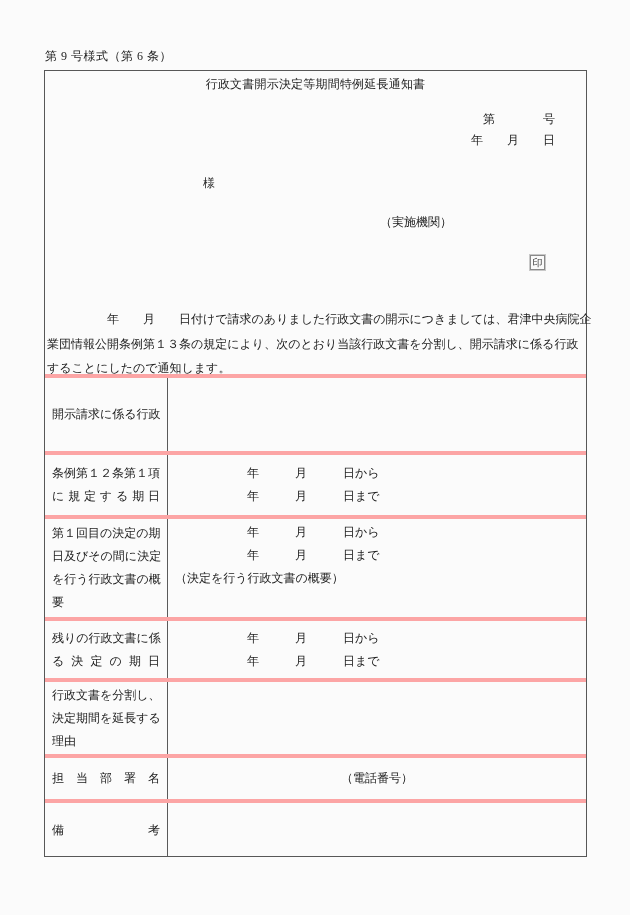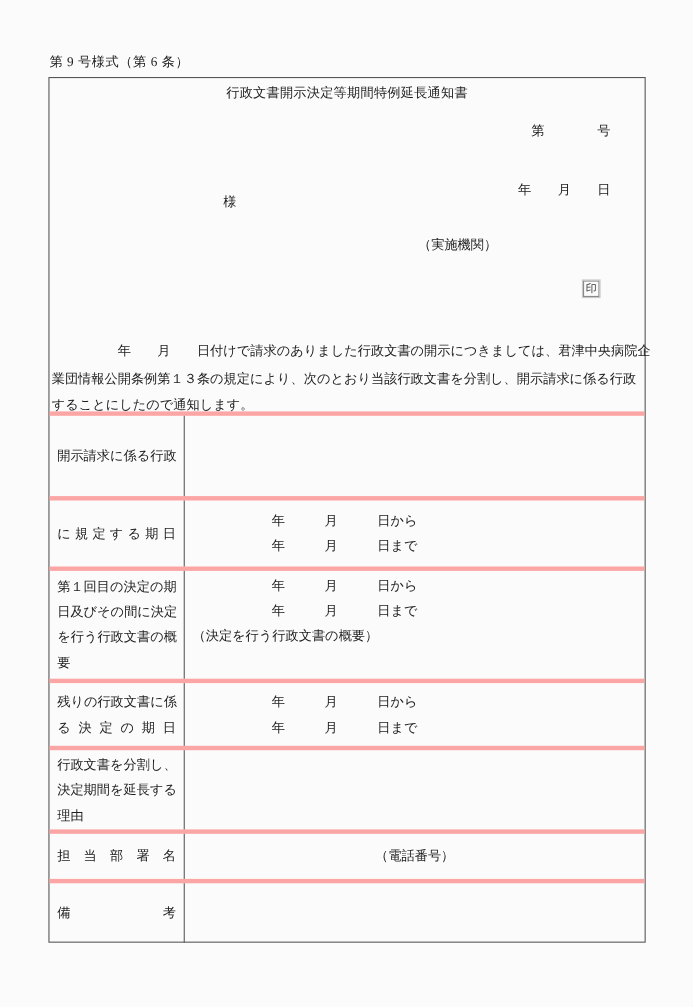--- a/index.html
+++ b/index.html
@@ -26,21 +26,21 @@
   .doc-title{
     position:absolute;top:5px;left:0;right:0;
     text-align:center;letter-spacing:0.2px;
   }
   .doc-number-line{
     position:absolute;top:40px;left:0;right:31px;
     text-align:right;white-space:pre;
   }
   .doc-date-line{
     position:absolute;top:61px;left:0;right:31px;
-    text-align:right;white-space:pre;margin-top:32px;
+    text-align:right;white-space:pre;
   }
   .addressee{
     position:absolute;top:104px;left:158px;white-space:pre;
   }
   .issuer{
     position:absolute;top:143px;left:335px;white-space:pre;
   }
   .seal{
     position:absolute;top:184px;left:485px;
     width:13px;height:13px;
@@ -103,20 +103,21 @@
       <div class="label-cell">
         <div class="lline">開示請求に係る行政</div>
       </div>
       <div class="value-cell">
         <div class="vtext"></div>
       </div>
     </div>
 
     <div class="row r2">
       <div class="label-cell">
+        <div class="lline">条例第１２条第１項</div>
         <div class="lline spread">に規定する期日</div>
       </div>
       <div class="value-cell">
         <div class="vtext">　　　　　　年　　　月　　　日から
 　　　　　　年　　　月　　　日まで</div>
       </div>
     </div>
 
     <div class="row r3">
       <div class="label-cell">

